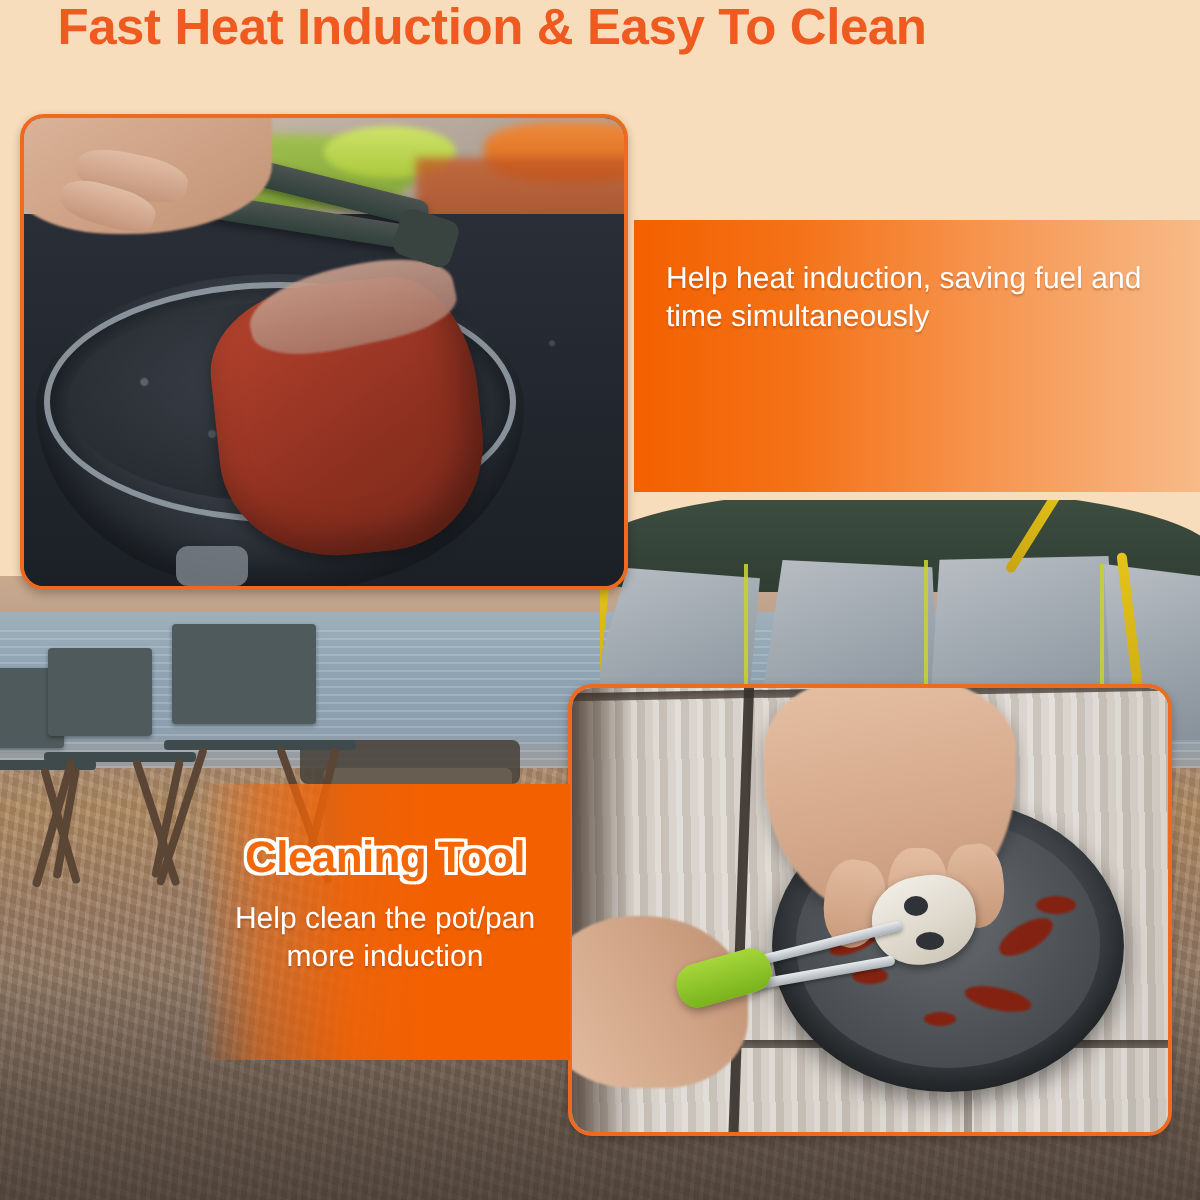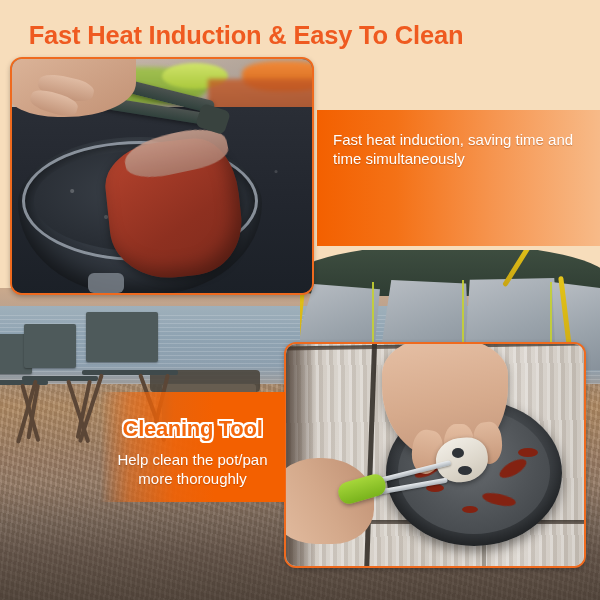--- a/index.html
+++ b/index.html
@@ -14,21 +14,21 @@
   #poster {
     position:relative;
     width:600px; height:600px;
     background:#f7ddbb;
     overflow:hidden;
   }
 
   
   .title-bar {
     position:absolute; left:0; top:0; width:492px; height:50px;
-    display:flex; align-items:flex-end; justify-content:center;
+    display:flex; align-items:flex-start; justify-content:center;
     z-index:40;
   }
   .title-text {
     font-size:25.5px; font-weight:bold; letter-spacing:-0.2px;
     color:#ef5a20; white-space:nowrap;
   }
 
   
   .bg-beach {
     position:absolute; left:0; top:288px; width:600px; height:312px;
@@ -282,21 +282,21 @@
     position:absolute; left:317px; top:110px; width:283px; height:136px;
     background:linear-gradient(90deg,
       rgba(243,96,0,1) 0%,
       rgba(244,110,17,.97) 28%,
       rgba(246,136,60,.85) 62%,
       rgba(247,165,105,.62) 100%);
     z-index:30;
     padding:14px 16px 0 16px;
   }
   .panel-clean {
-    position:absolute; left:100px; top:392px; width:185px; height:110px;
+    position:absolute; left:100px; top:392px; width:185px; height:138px;
     background:linear-gradient(90deg,
       rgba(243,110,20,0) 0%,
       rgba(243,104,12,.55) 16%,
       rgba(243,98,4,.92) 40%,
       rgba(243,96,0,1) 62%,
       rgba(243,96,0,1) 100%);
     z-index:30;
     padding-top:24px;
   }
 
@@ -401,21 +401,21 @@
     <div class="tongs-arm" style="left:60px;top:44px;width:142px;height:12px;transform:rotate(9deg);"></div>
     <div style="position:absolute;left:50px;top:22px;width:26px;height:26px;background:#b9bfc4;border-radius:50%;opacity:.9;"></div>
     <div style="position:absolute;left:186px;top:48px;width:30px;height:24px;background:#39433f;border-radius:6px;transform:rotate(18deg);"></div>
 
     <div class="hand-top"></div>
     <div class="finger" style="left:26px;top:18px;width:56px;height:22px;transform:rotate(12deg);"></div>
     <div class="finger" style="left:18px;top:34px;width:48px;height:20px;transform:rotate(16deg);"></div>
   </div>
 
   <div class="panel-alum">
-    <div class="callout-desc">Fast heat induction, saving time and time simultaneously</div>
+    <div class="callout-desc">Help heat induction, saving fuel and time simultaneously</div>
   </div>
 
   <div class="photo-clean">
     <div class="wood-bg"></div>
     <div class="wood-grain"></div>
     <div class="wood-plank-line" style="left:0;top:0;transform:rotate(-1deg);"></div>
     <div class="wood-plank-line" style="left:0;top:176px;"></div>
     <div style="position:absolute;left:82px;top:-10px;width:5px;height:250px;background:#35302a;transform:rotate(2deg);opacity:.9;"></div>
     <div style="position:absolute;left:196px;top:-10px;width:4px;height:250px;background:#6b6258;opacity:.55;"></div>
     <div class="wood-dark-left"></div>
@@ -440,20 +440,20 @@
     <div class="sponge-hole" style="left:172px;top:122px;width:14px;height:9px;"></div>
 
     <div class="clean-hand-left"></div>
     <div class="tong-steel" style="left:84px;top:126px;width:82px;transform:rotate(-14deg);"></div>
     <div class="tong-steel" style="left:88px;top:140px;width:74px;transform:rotate(-10deg);"></div>
     <div class="tong-grip"></div>
   </div>
 
   <div class="panel-clean">
     <div class="callout-title">Cleaning Tool</div>
-    <div class="callout-desc">Help clean the pot/pan more thoroughly</div>
+    <div class="callout-desc">Help clean the pot/pan more induction</div>
   </div>
 
   <div class="title-bar">
     <div class="title-text">Fast Heat Induction &amp; Easy To Clean</div>
   </div>
 
 </div>
 
 </body></html>

